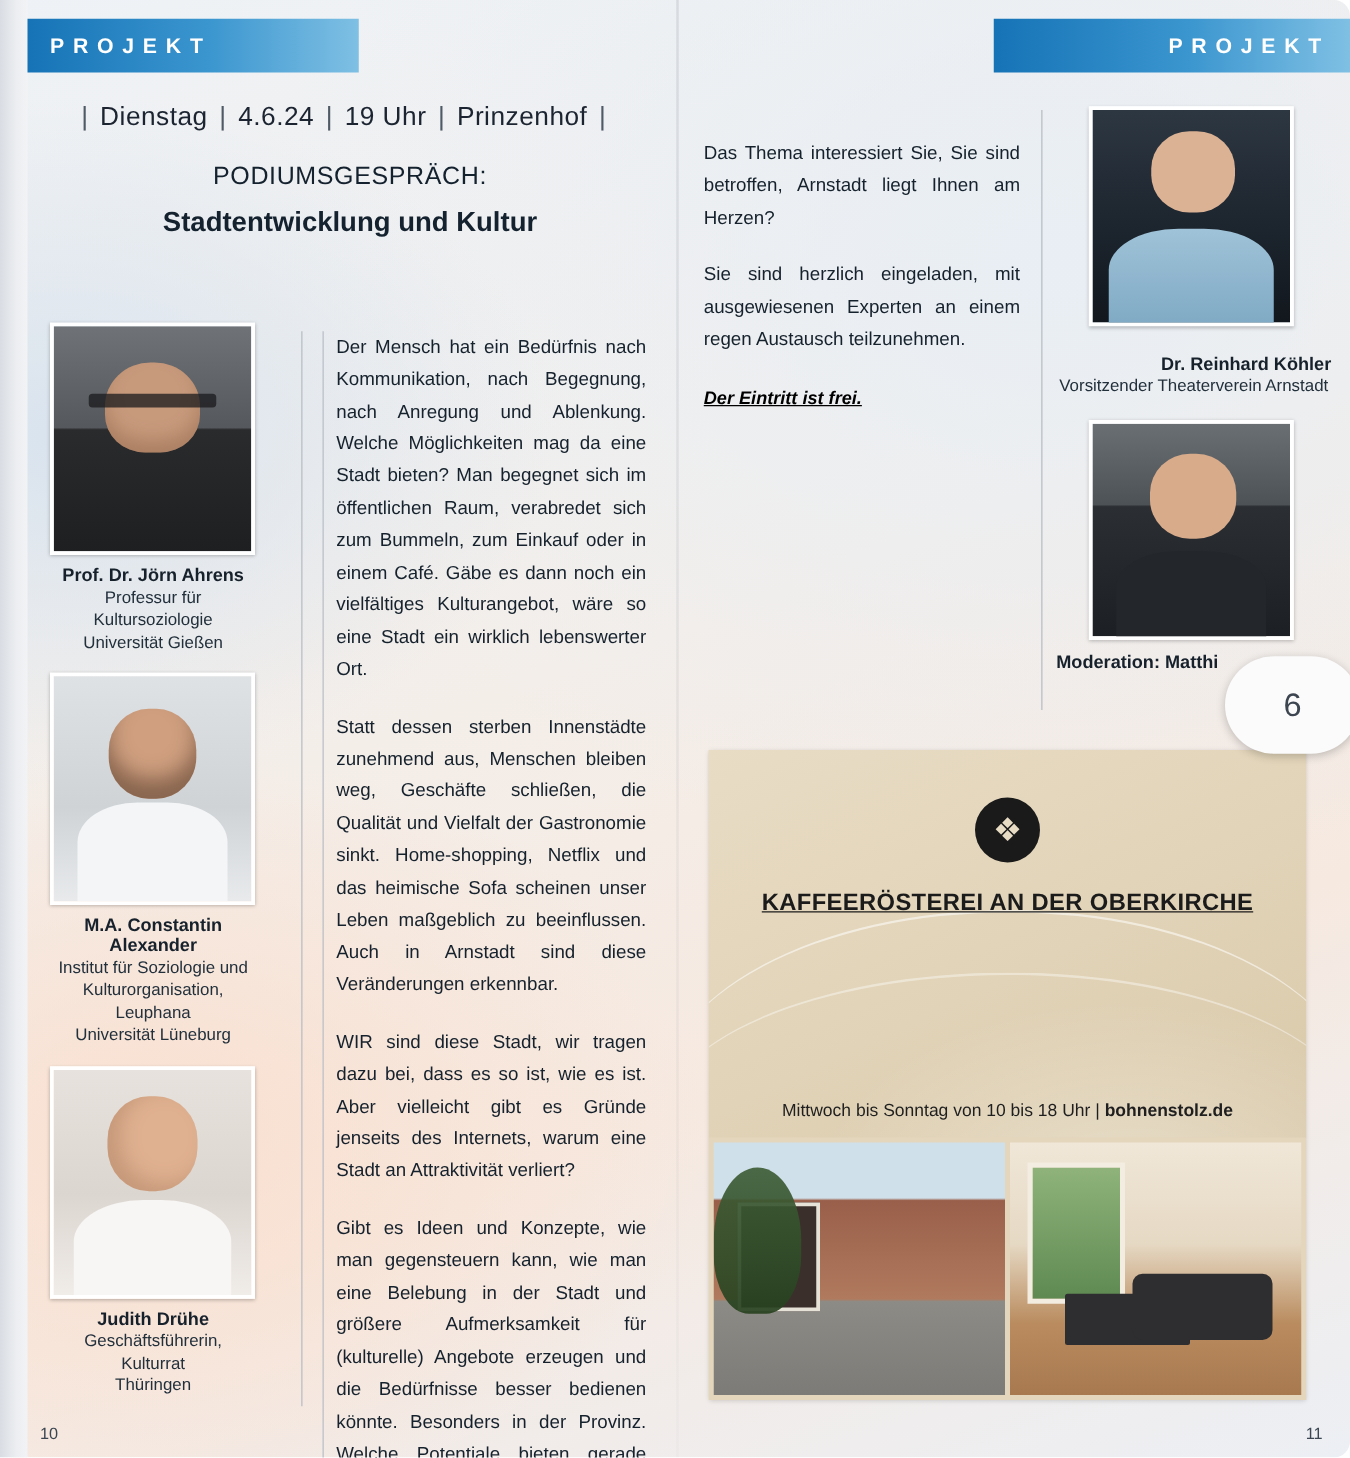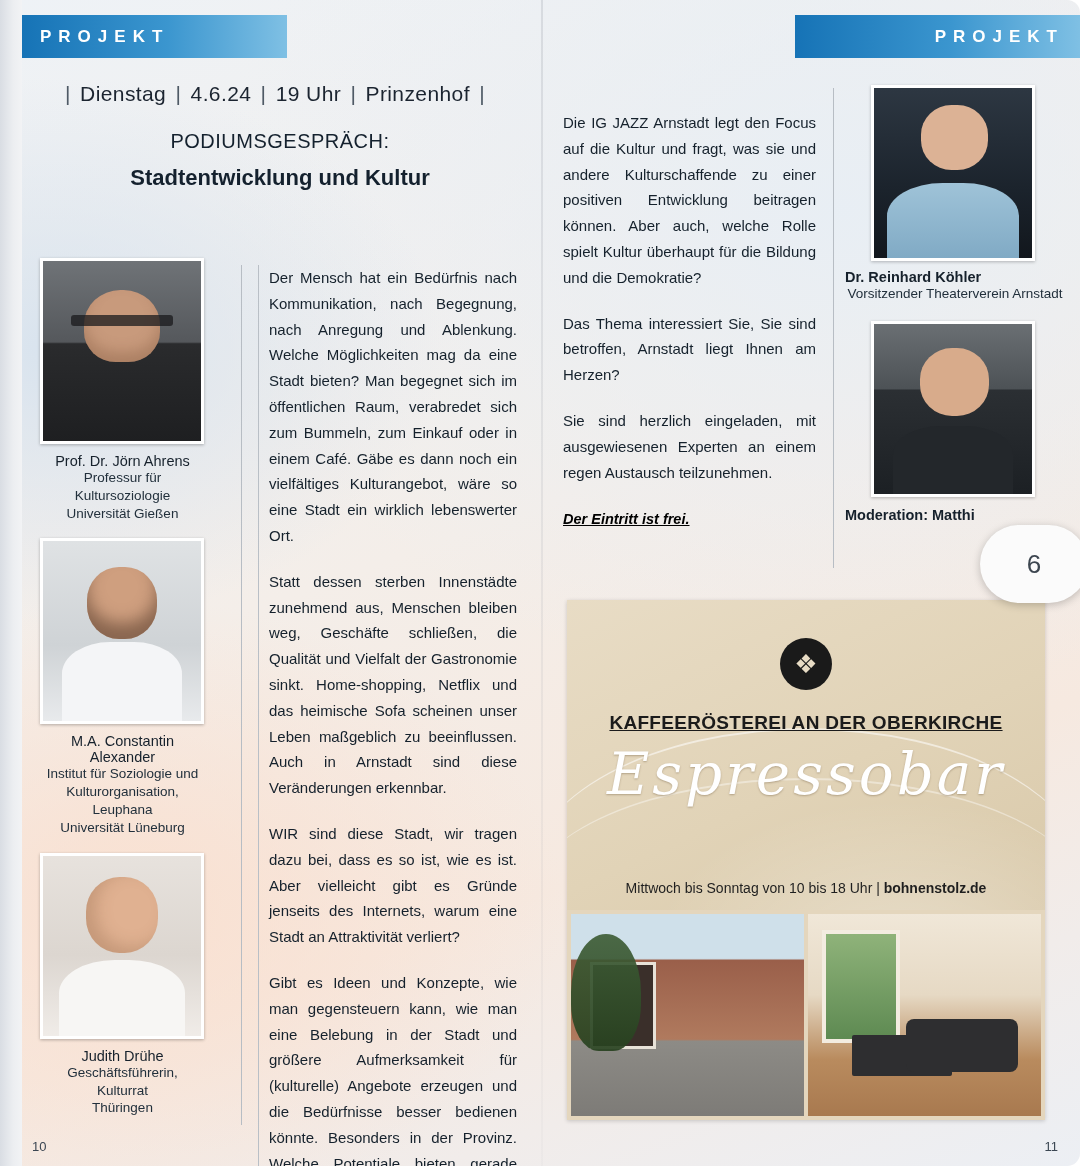--- a/index.html
+++ b/index.html
@@ -151,21 +151,21 @@
   }
   .ph-druhe:after{
     content:""; position:absolute; left:10%; top:58%; width:80%; height:42%;
     background:#f7f6f4; border-radius:44% 44% 0 0;
   }
 
   .sp-name {
     margin-top: 9px;
     text-align: center;
     font-size: 14.5px;
-    font-weight: normal;
+    font-weight: bold;
     color: #16212c;
   }
   .sp-role {
     text-align: center;
     font-size: 13.5px;
     line-height: 1.32;
     color: #22303c;
   }
 
   
@@ -259,25 +259,25 @@
   }
   .ph-moderation:before{
     content:""; position:absolute; left:29%; top:14%; width:44%; height:40%;
     background:#d8ab8b; border-radius:46%;
   }
   .ph-moderation:after{
     content:""; position:absolute; left:12%; top:60%; width:76%; height:42%;
     background:#23272b; border-radius:40% 40% 0 0;
   }
   .cr-name {
-    text-align: left;
+    text-align: right;
     font-size: 14.5px;
     font-weight: bold;
     color: #16212c;
-    margin-top: 8px;
+    margin-top: 23px;
   }
   .cr-role {
     text-align: center;
     font-size: 13.5px;
     color: #22303c;
     line-height: 1.35;
   }
   .moderation-label {
     margin-top: 10px;
     font-size: 14.5px;
@@ -493,21 +493,20 @@
   <div class="col-left-text">
     <div class="inner">
       <p>Der Mensch hat ein Bedürfnis nach Kommunikation, nach Begegnung, nach Anregung und Ablenkung. Welche Möglichkeiten mag da eine Stadt bieten? Man begegnet sich im öffentlichen Raum, verabredet sich zum Bummeln, zum Einkauf oder in einem Café. Gäbe es dann noch ein vielfältiges Kulturangebot, wäre so eine Stadt ein wirklich lebenswerter Ort.</p>
       <p>Statt dessen sterben Innenstädte zunehmend aus, Menschen bleiben weg, Geschäfte schließen, die Qualität und Vielfalt der Gastronomie sinkt. Home-shopping, Netflix und das heimische Sofa scheinen unser Leben maßgeblich zu beeinflussen. Auch in Arnstadt sind diese Veränderungen erkennbar.</p>
       <p>WIR sind diese Stadt, wir tragen dazu bei, dass es so ist, wie es ist. Aber vielleicht gibt es Gründe jenseits des Internets, warum eine Stadt an Attraktivität verliert?</p>
       <p>Gibt es Ideen und Konzepte, wie man gegensteuern kann, wie man eine Belebung in der Stadt und größere Aufmerksamkeit für (kulturelle) Angebote erzeugen und die Bedürfnisse besser bedienen könnte. Besonders in der Provinz. Welche Potentiale bieten gerade kleine Orte für Kultur?</p>
     </div>
   </div>
 
   <div class="col-mid">
-    <p>Die IG JAZZ Arnstadt legt den Focus auf die Kultur und fragt, was sie und andere Kulturschaffende zu einer positiven Entwicklung beitragen können. Aber auch, welche Rolle spielt Kultur überhaupt für die Bildung und die Demokratie?</p>
     <p>Das Thema interessiert Sie, Sie sind betroffen, Arnstadt liegt Ihnen am Herzen?</p>
     <p>Sie sind herzlich eingeladen, mit ausgewiesenen Experten an einem regen Austausch teilzunehmen.</p>
     <div class="free">Der Eintritt ist frei.</div>
   </div>
 
   <div class="vrule-mid"></div>
 
   <div class="col-right">
     <div>
       <div class="portrait-wide">
@@ -524,21 +523,20 @@
       <div class="moderation-label">Moderation: Matthi</div>
     </div>
   </div>
 
   <div class="ad">
     <div class="ad-top">
       <div class="ad-swoosh"></div>
       <div class="ad-swoosh two"></div>
       <div class="ad-logo">❖</div>
       <div class="ad-brand">KAFFEERÖSTEREI AN DER OBERKIRCHE</div>
-      <div class="ad-script">Espressobar</div>
       <div class="ad-hours">
         <span>Mittwoch bis Sonntag von 10 bis 18 Uhr |</span>
         <b>bohnenstolz.de</b>
       </div>
     </div>
     <div class="ad-photos">
       <div class="ad-photo photo-exterior"></div>
       <div class="ad-photo photo-interior"></div>
     </div>
   </div>

